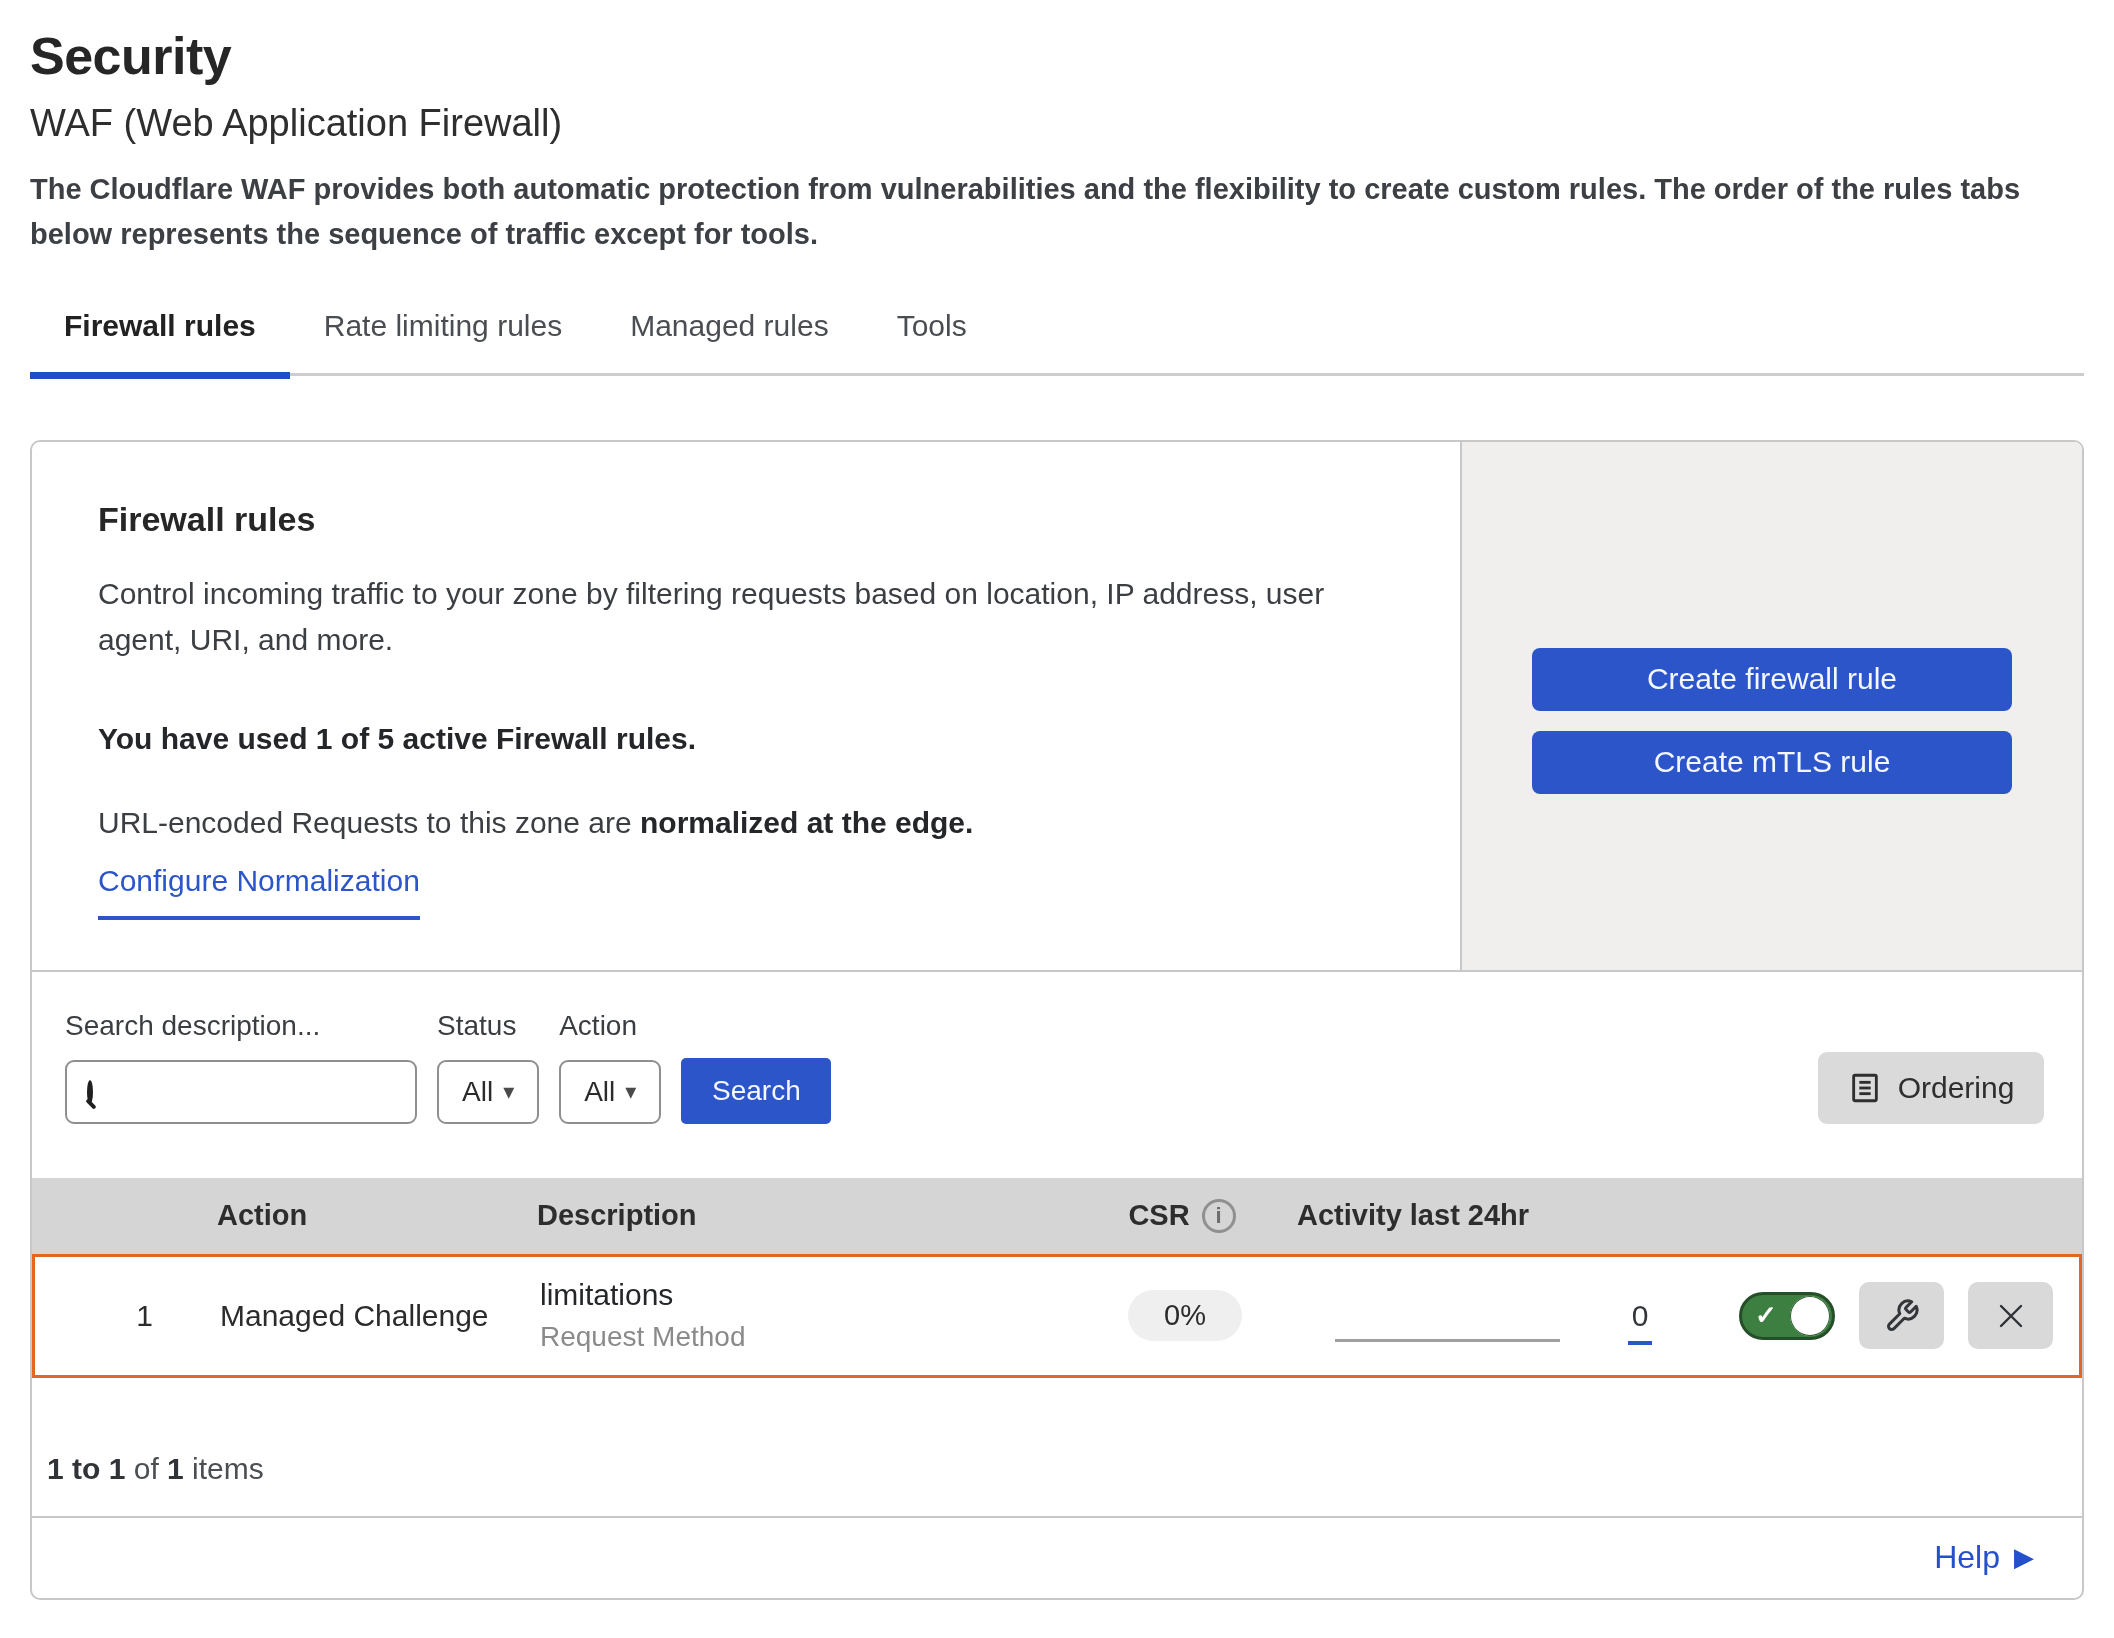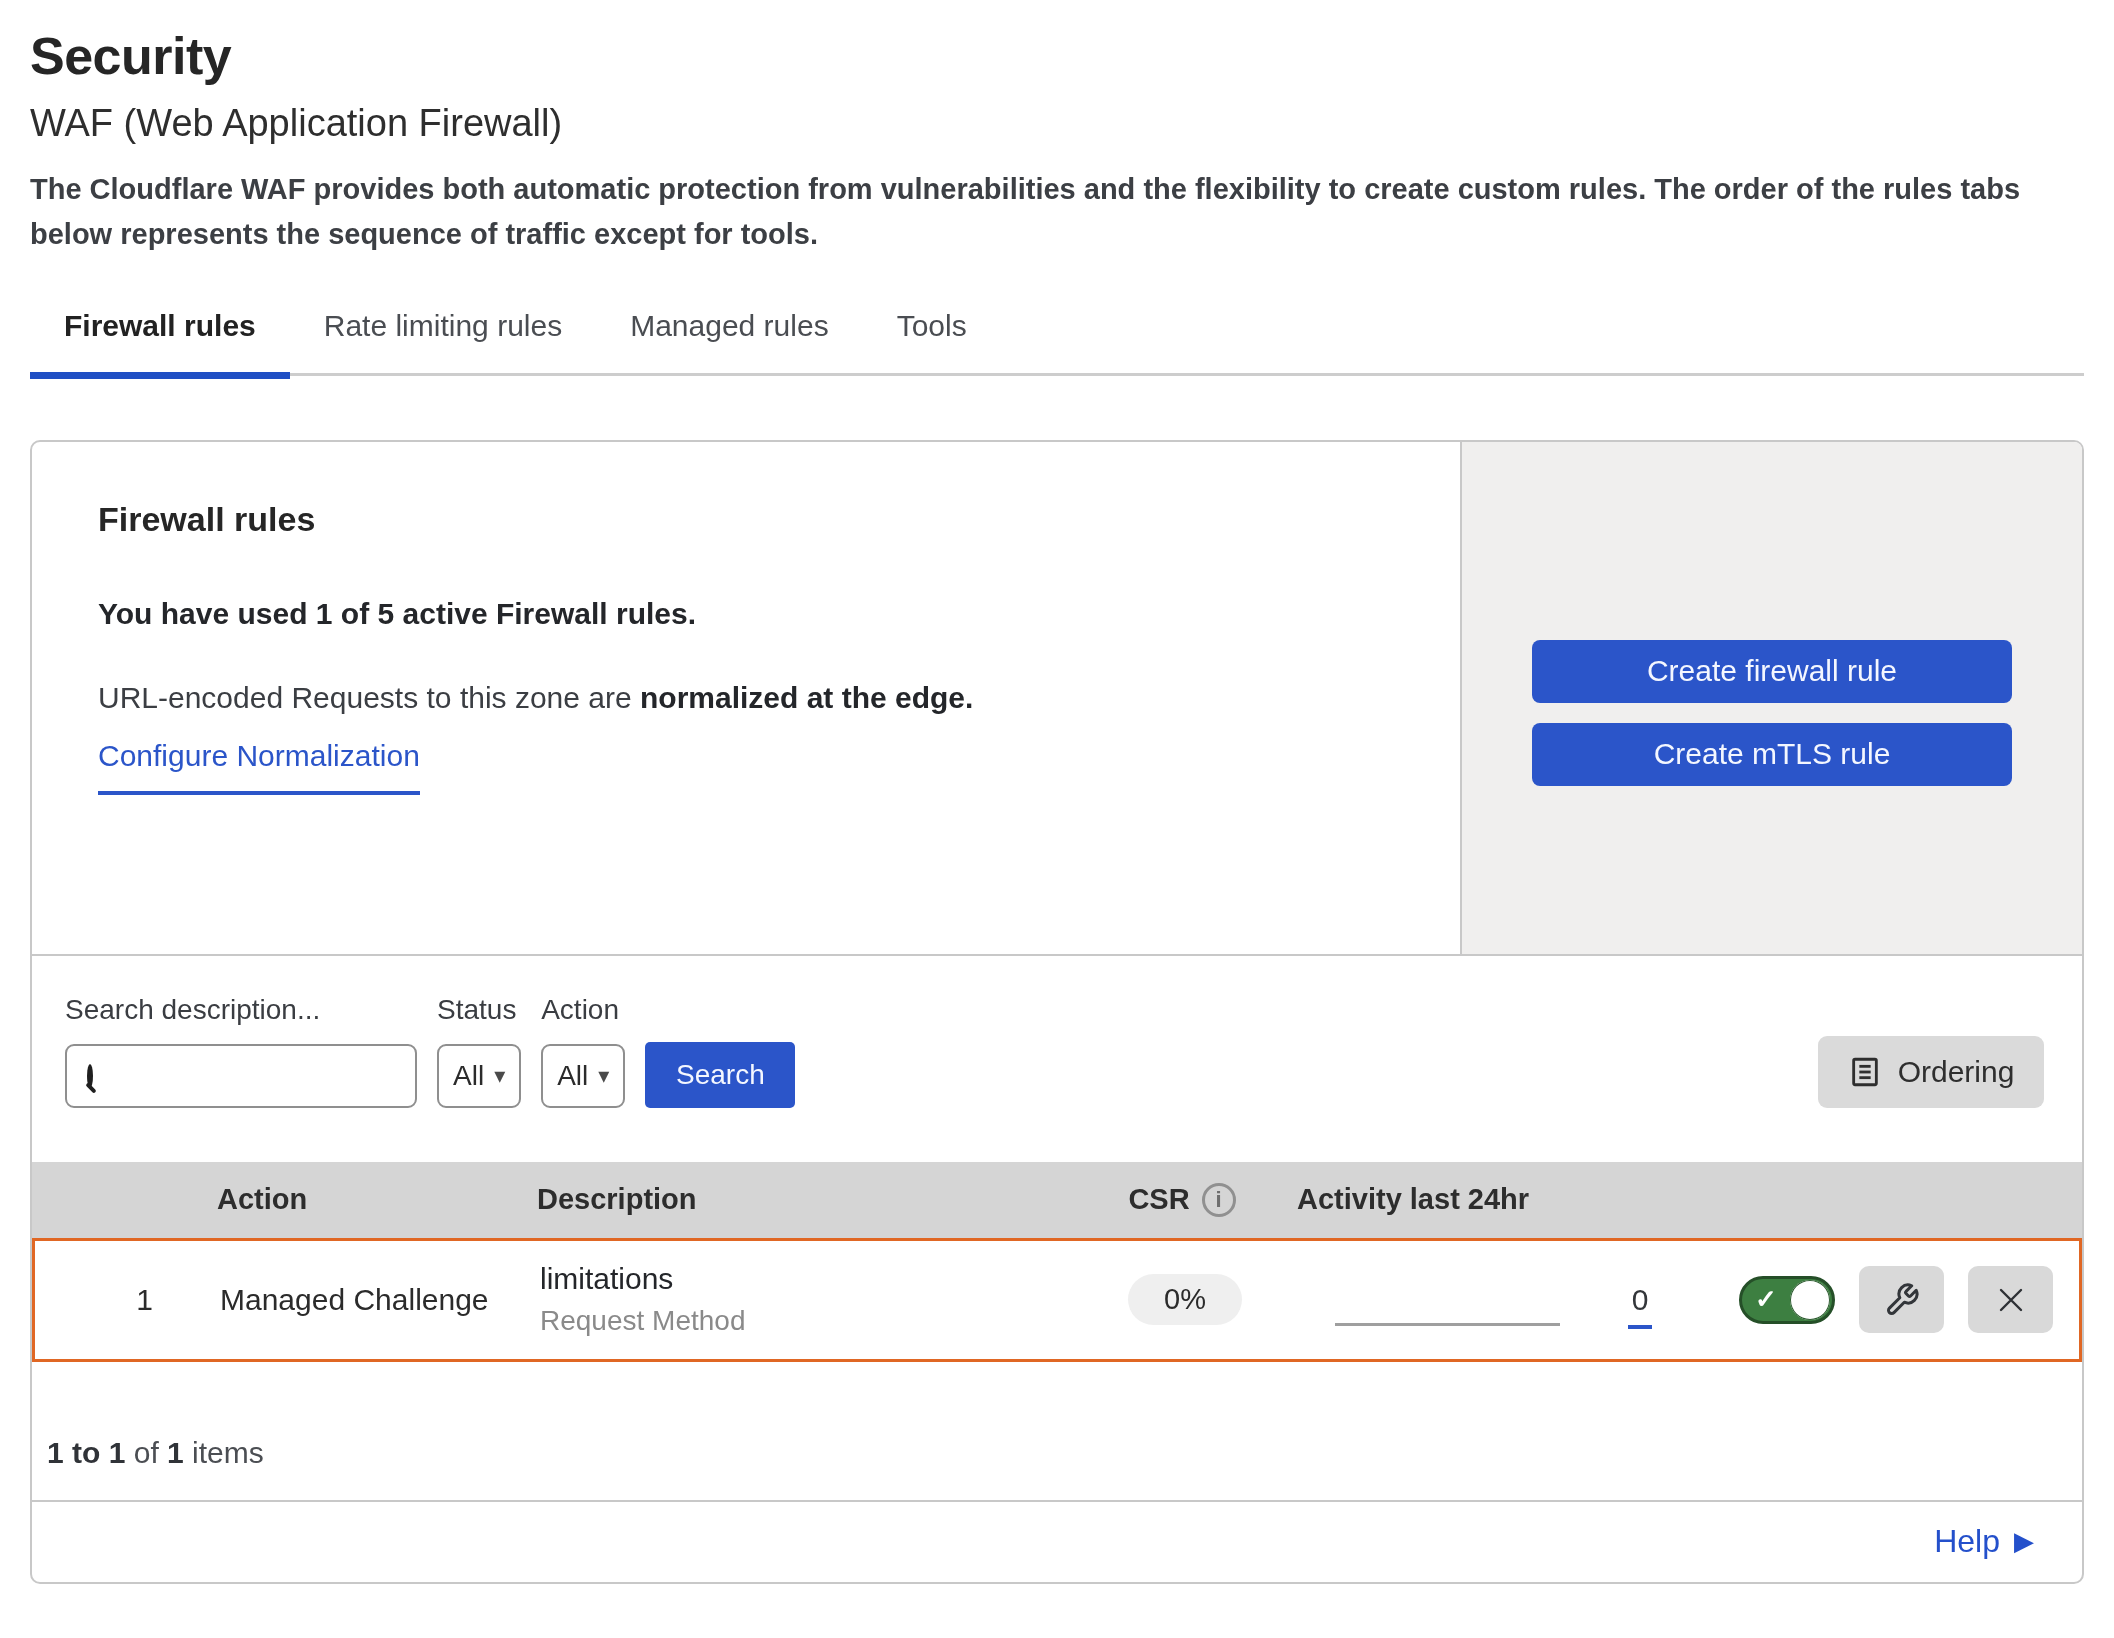--- a/index.html
+++ b/index.html
@@ -37,21 +37,21 @@
   
   .filters { border-top:2px solid #c8c8c8; padding:36px 38px 54px 33px; display:flex; align-items:flex-end; }
   .fgroup { margin-right:20px; }
   .flabel { font-size:28px; color:#3a3d42; margin-bottom:18px; }
   .search-box { width:352px; height:64px; border:2px solid #8f8f8f; border-radius:9px; background:#fff;
     display:flex; align-items:center; padding-left:20px; position:relative; }
   .search-box input { border:none; outline:none; font-size:28px; font-family:inherit; flex:1; margin-left:16px; background:transparent; }
   .mag { width:24px; height:24px; border:3px solid #1f1f1f; border-radius:50%; position:relative; display:inline-block; }
   .mag::after { content:""; position:absolute; width:4px; height:12px; background:#1f1f1f; right:-3px; bottom:-9px; transform:rotate(-45deg); border-radius:2px; }
   .dropdown { height:64px; border:2px solid #8f8f8f; border-radius:9px; background:#fff;
-    display:flex; align-items:center; justify-content:center; gap:10px; font-size:28px; color:#2b2b2b; padding:0 14px; cursor:pointer;text-align:right; }
+    display:flex; align-items:center; justify-content:center; gap:10px; font-size:28px; color:#2b2b2b; padding:0 23px; cursor:pointer;text-align:right; }
   .caret { font-size:22px; color:#4a4a4a; }
   .btn-search { width:150px; height:66px; background:#2b55c9; color:#f4f7ff; border:none; border-radius:5px; font-size:28px; font-family:inherit; cursor:pointer; }
   .btn-ordering { margin-left:auto; width:226px; height:72px; background:#dadada; border:none; border-radius:9px;
     display:flex; align-items:center; justify-content:center; gap:16px; font-size:30px; color:#2e2e2e; font-family:inherit; cursor:pointer; }
 
   
   .tgrid { display:grid; grid-template-columns:150px 325px 570px 210px 310px 80px 1fr; align-items:center; }
   .thead { background:#d5d5d5; height:76px; font-size:29px; font-weight:700; color:#2d2d2d; }
   .th-action { padding-left:35px; }
   .th-desc { padding-left:30px; }
@@ -101,20 +101,21 @@
     <div class="tab">Rate limiting rules</div>
     <div class="tab">Managed rules</div>
     <div class="tab">Tools</div>
   </div>
 
   <div class="card">
 
     <div class="card-top">
       <div class="card-top-left">
         <div class="card-h2">Firewall rules</div>
+        <p class="card-p">Control incoming traffic to your zone by filtering requests based on location, IP address, user agent, URI, and more.</p>
         <p class="usage-line">You have used 1 of 5 active Firewall rules.</p>
         <p class="norm-line"><span>URL-encoded Requests to this zone are </span><b>normalized at the edge.</b></p>
         <span class="link">Configure Normalization</span>
       </div>
       <div class="card-top-right">
         <button class="btn-primary">Create firewall rule</button>
         <button class="btn-primary">Create mTLS rule</button>
       </div>
     </div>
 

